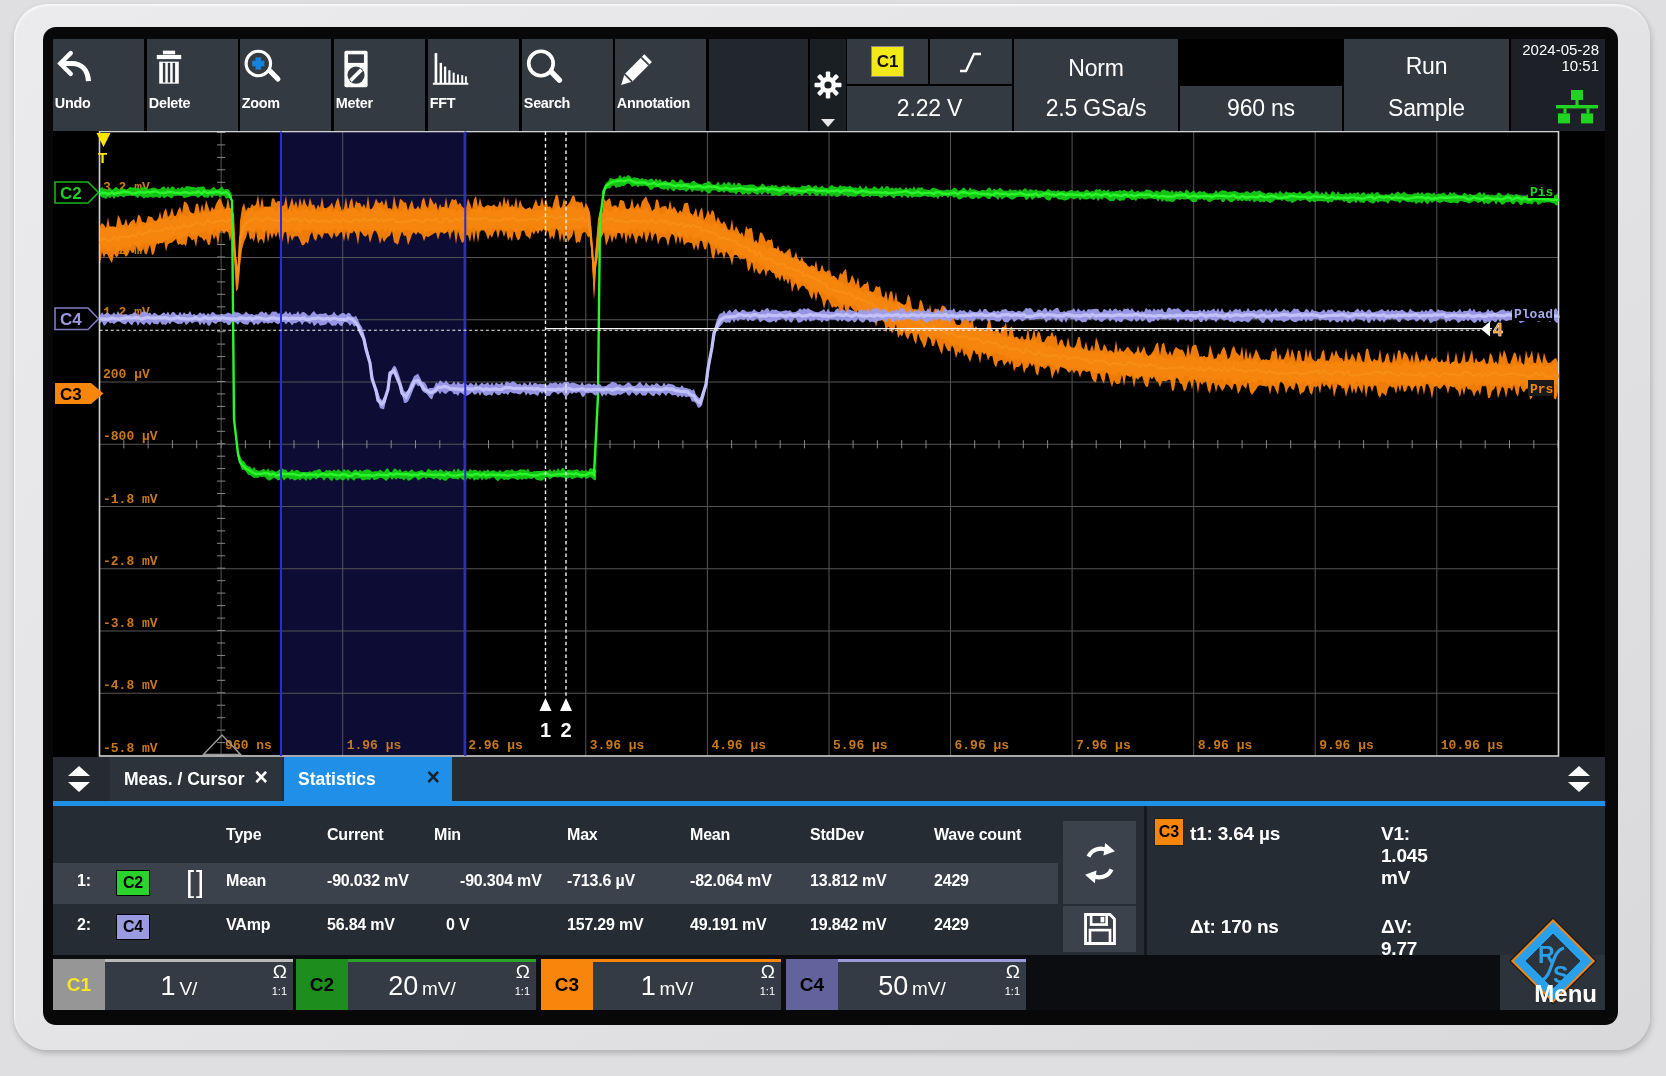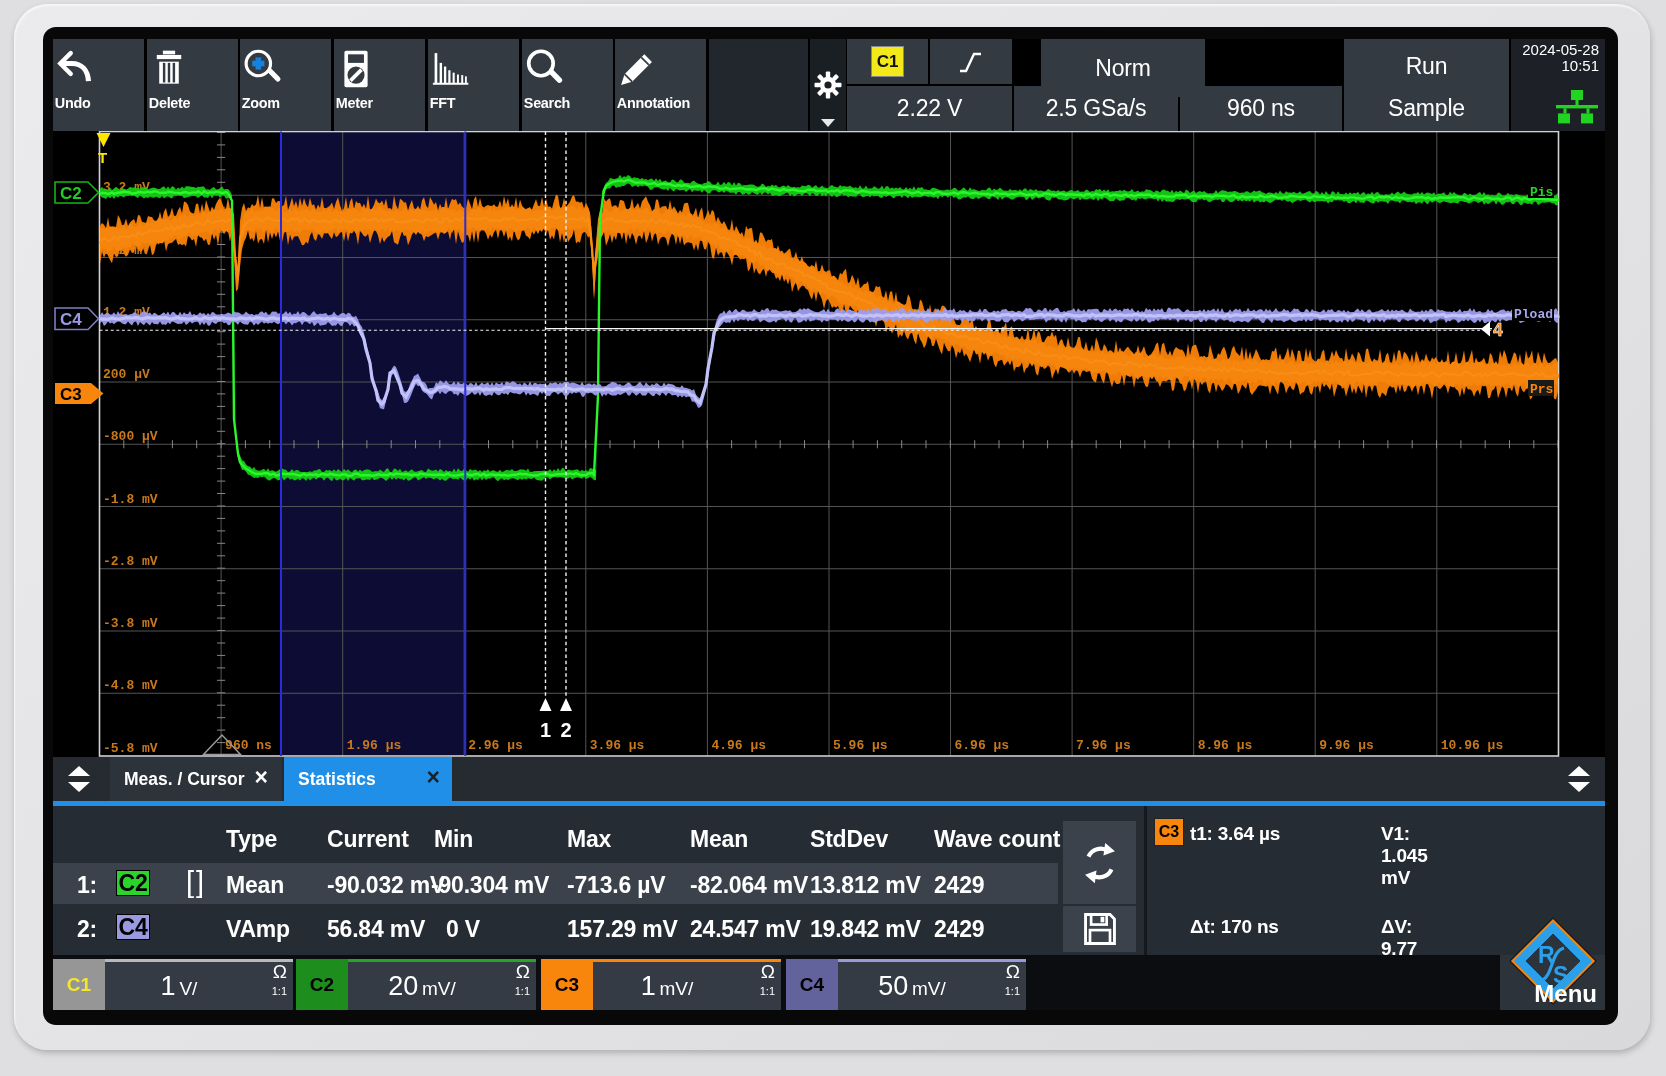--- a/index.html
+++ b/index.html
@@ -19,21 +19,21 @@
 .axlab{letter-spacing:0px}
 .chiplab{font-family:"Liberation Mono",monospace;font-size:13px;font-weight:bold}
 .tabbar{position:absolute;left:0;top:718px;width:1552px;height:44px;background:#262b31}
 .updn{position:absolute;top:7px;width:36px;height:30px;display:flex;align-items:center;justify-content:center}
 .tab{position:absolute;top:0;height:44px;background:#2d333a;color:#fff;font-size:17.5px;font-weight:bold;display:flex;align-items:center;padding-left:14px;white-space:nowrap}
 .tabsel{background:#1f8fe8}
 .xw{color:#fff;font-size:23px;font-weight:bold;margin-left:10px;margin-top:-3px}
 .xd{color:#16222c;font-size:23px;font-weight:bold;margin-left:auto;padding-right:12px;margin-top:-3px}
 .bluebar{position:absolute;left:0;top:762px;width:1552px;height:5px;background:#1f8fe8}
 .statpanel{position:absolute;left:0;top:767px;width:1552px;height:149px;background:#262c33;color:#fff}
-.hdr span,.srow span{position:absolute;font-size:23px;font-weight:bold;white-space:nowrap;letter-spacing:-0.2px}
+.hdr span,.srow span{position:absolute;font-size:16px;font-weight:bold;white-space:nowrap;letter-spacing:-0.2px}
 .hdr{position:absolute;width:100%;height:26px}
 .srow{position:absolute;left:0;width:1005px;height:41px;font-weight:bold}
 .srow span{top:9px}
 .badge{width:34px;height:26px;color:#000;border:1.5px solid #000;font-size:15px;font-weight:bold;text-align:center;line-height:24px;top:7px!important}
 .sqbtn{position:absolute;width:73px;background:#3b424b;display:flex;align-items:center;justify-content:center}
 .vsep{position:absolute;left:1091px;top:0;width:3px;height:149px;background:#15181c}
 .cbadge{position:absolute;left:1101px;top:12px;width:30px;height:28px;background:#f8860d;border:1.5px solid #222;color:#000;font-weight:bold;font-size:16px;text-align:center;line-height:25px}
 .crow{position:absolute;left:0;top:0;width:1340px;height:24px}
 .crow span{position:absolute;top:0;font-size:19px;font-weight:bold;letter-spacing:-0.2px}
 .chanbar{position:absolute;left:0;top:916px;width:1552px;height:55px;background:#0b0d10}
@@ -144,21 +144,21 @@
         <div class="geararrow"></div>
       </div>
       <div class="cell" style="left:794px;top:0px;width:81px;height:45px">
         <div class="c1badge">C1</div>
       </div>
       <div class="cell" style="left:877px;top:0px;width:82px;height:45px">
         <svg width="30" height="26" viewBox="0 0 30 26">
           <polyline points="4,22 10,22 18,5 25,5" fill="none" stroke="#fff" stroke-width="2.4"></polyline>
         </svg>
       </div>
-      <div class="cell" style="left:988px;top:0px;width:164px;height:58px">Norm</div>
+      <div class="cell" style="left:961px;top:0px;width:164px;height:58px">Norm</div>
       <div class="cell" style="left:1291px;top:0px;width:165px;height:55px">Run</div>
       <div class="cell" style="left:794px;top:47px;width:165px;height:45px">2.22 V</div>
       <div class="cell" style="left:961px;top:47px;width:164px;height:45px">2.5 GSa/s</div>
       <div class="cell" style="left:1127px;top:47px;width:162px;height:45px">960 ns</div>
       <div class="cell" style="left:1291px;top:47px;width:165px;height:45px">Sample</div>
       <div class="datebox">2024-05-28<br>10:51<svg width="44" height="40" viewBox="0 0 44 40" style="position:absolute;right:6px;bottom:2px">
           <g fill="#21d421">
             <rect x="16" y="1" width="12" height="10"></rect>
             <rect x="20.5" y="11" width="3" height="5"></rect>
             <rect x="1" y="16" width="42" height="3.4"></rect>
@@ -391,34 +391,34 @@
         <span style="left:637px">Mean</span>
         <span style="left:757px">StdDev</span>
         <span style="left:881px">Wave count</span>
  </div>
  <div class="srow" style="top:57px;background:#3b424b">
   <span style="left:24px">1:</span>
         <span class="badge" style="left:63px;background:#2bd42b">C2</span>
         <span style="left:133px;top:3px!important;font-size:29px;font-weight:normal">[ ]</span>
         <span style="left:173px">Mean</span>
         <span style="left:274px">-90.032 mV</span>
-        <span style="left:378px">-90.304 mV</span>
+        <span style="left:407px">-90.304 mV</span>
         <span style="left:514px">-713.6 µV</span>
         <span style="left:637px">-82.064 mV</span>
         <span style="left:757px">13.812 mV</span>
         <span style="left:881px">2429</span>
  </div>
  <div class="srow" style="top:101px">
   <span style="left:24px">2:</span>
         <span class="badge" style="left:63px;background:#9a9ae0">C4</span>
         <span style="left:173px">VAmp</span>
         <span style="left:274px">56.84 mV</span>
         <span style="left:393px">0 V</span>
         <span style="left:514px">157.29 mV</span>
-        <span style="left:637px">24.547 mV</span>
+        <span style="left:637px">49.191 mV</span>
         <span style="left:757px">19.842 mV</span>
         <span style="left:881px">2429</span>
  </div>
  <div class="sqbtn" style="left:1010px;top:15px;height:83px">
         <svg width="46" height="46" viewBox="0 0 40 40">
           <g fill="none" stroke="#fff" stroke-width="3.6">
             <path d="M10 14.5 A11.5 11.5 0 0 1 27 9.5"></path>
             <path d="M30 25.5 A11.5 11.5 0 0 1 13 30.5"></path>
           </g>
           <polygon points="24.5,2.5 33,9.7 23,13.5" fill="#fff"></polygon>

